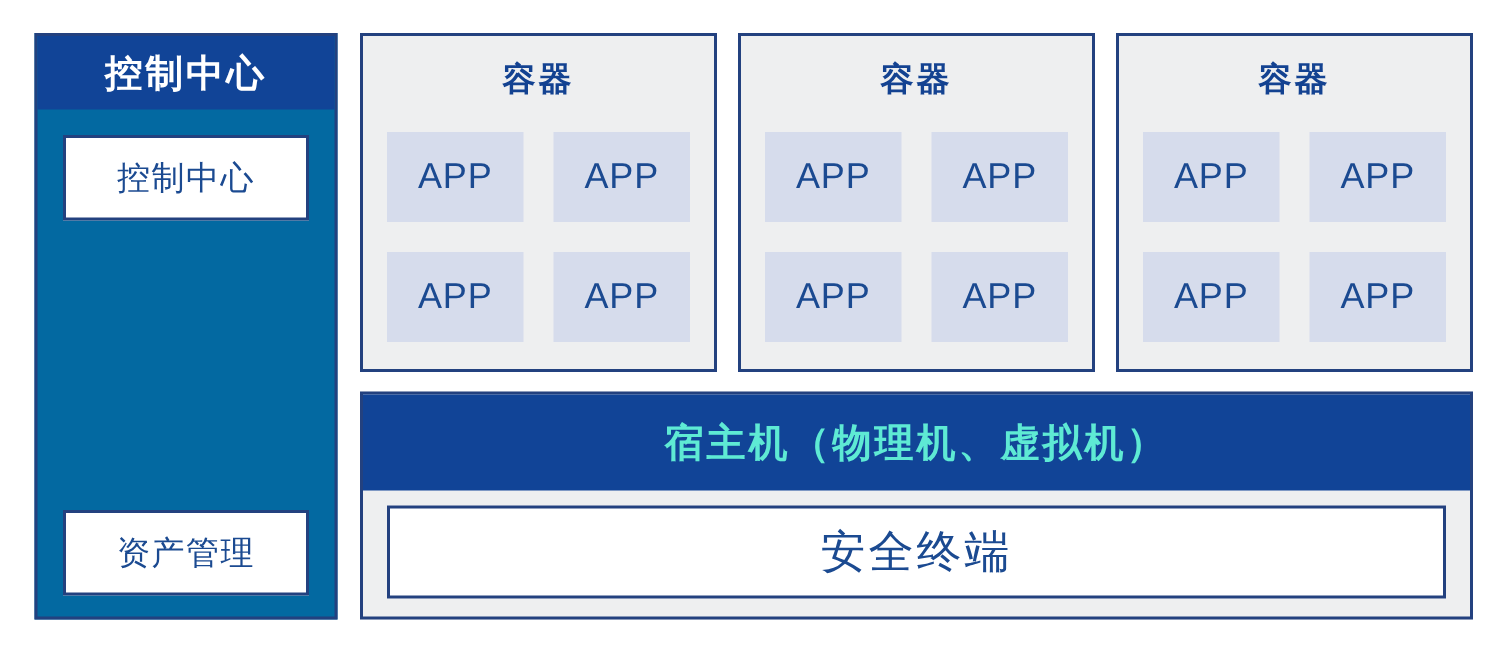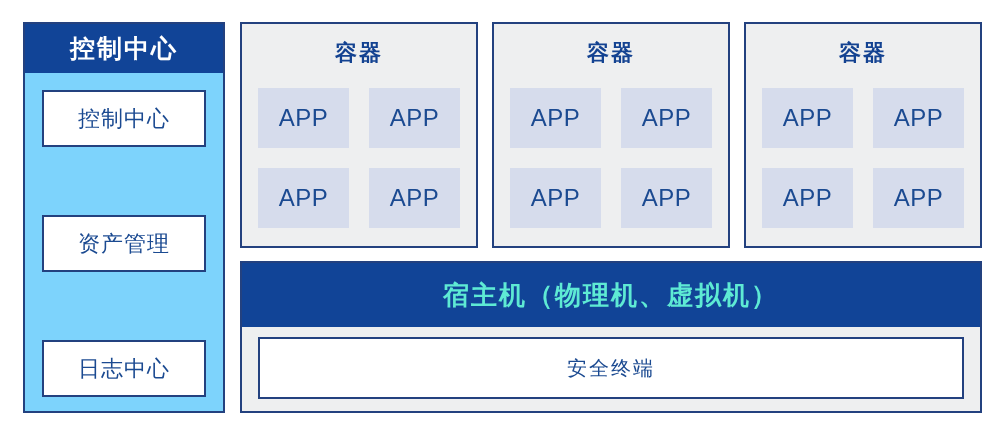--- a/index.html
+++ b/index.html
@@ -25,21 +25,21 @@
 
   
   .control-panel {
     position: absolute;
     left: 23px;
     top: 22px;
     width: 202px;
     height: 391px;
     box-sizing: border-box;
     border: 2px solid #23417f;
-    background: #7dd3fc;
+    background: #0369a1;
   }
   .control-header {
     position: absolute;
     left: 0;
     top: 0;
     width: 198px;
     height: 49px;
     background: #114497;
     color: #ffffff;
     font-size: 25px;
@@ -162,21 +162,21 @@
     box-sizing: border-box;
     padding: 10px 16px 12px 16px;
   }
   .terminal-box {
     box-sizing: border-box;
     width: 100%;
     height: 100%;
     border: 2px solid #23417f;
     background: #ffffff;
     color: #1b4a91;
-    font-size: 20px;
+    font-size: 30px;
     letter-spacing: 2px;
     display: flex;
     align-items: center;
     justify-content: center;
     font-family: Liberation Mono, monospace;
   }
 </style>
 </head>
 <body>
 
@@ -184,23 +184,20 @@
 
   <div class="control-panel">
     <div class="control-header">控制中心</div>
     <div class="control-items">
       <div class="control-item">
         <span>控制中心</span>
       </div>
       <div class="control-item">
         <span>资产管理</span>
       </div>
-      <div class="control-item">
-        <span>日志中心</span>
-      </div>
     </div>
   </div>
 
   <div class="containers-row">
 
     <div class="container-box">
       <div class="container-title">容器</div>
       <div class="app-grid">
         <div class="app-box">
           <span>APP</span>

